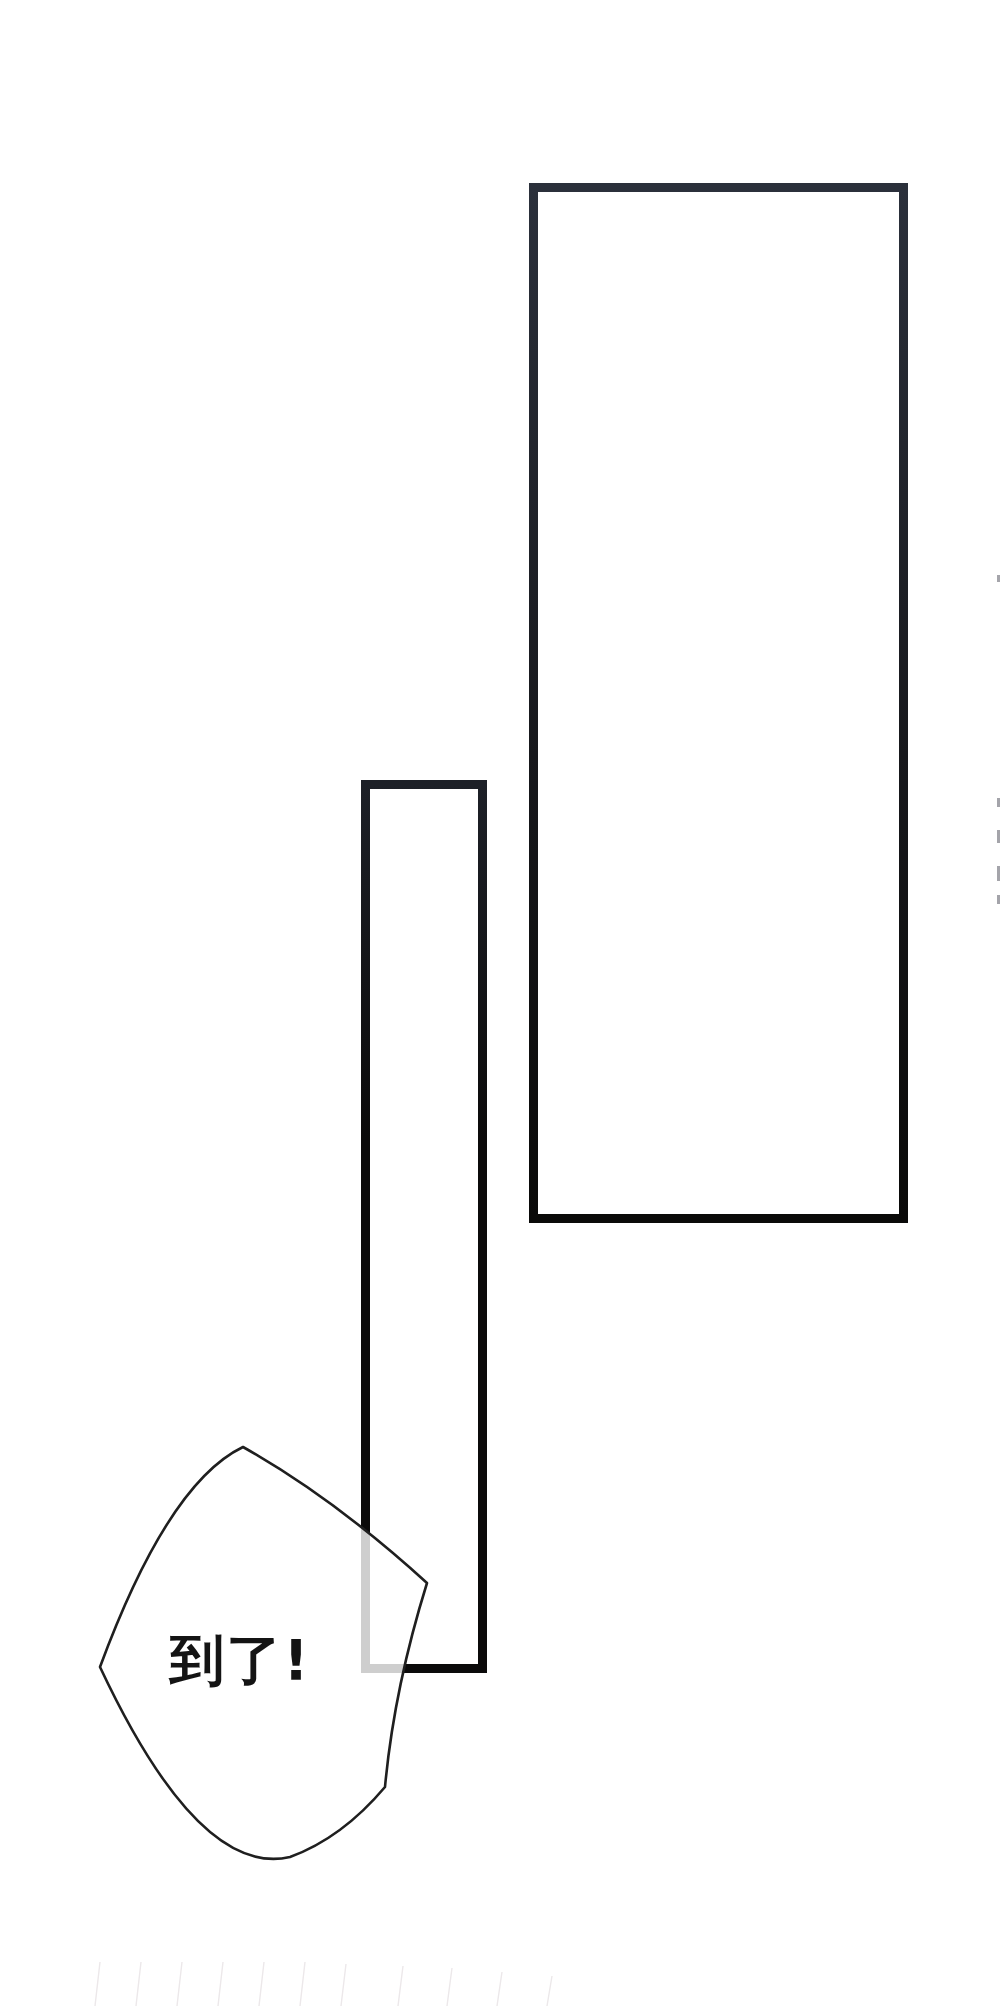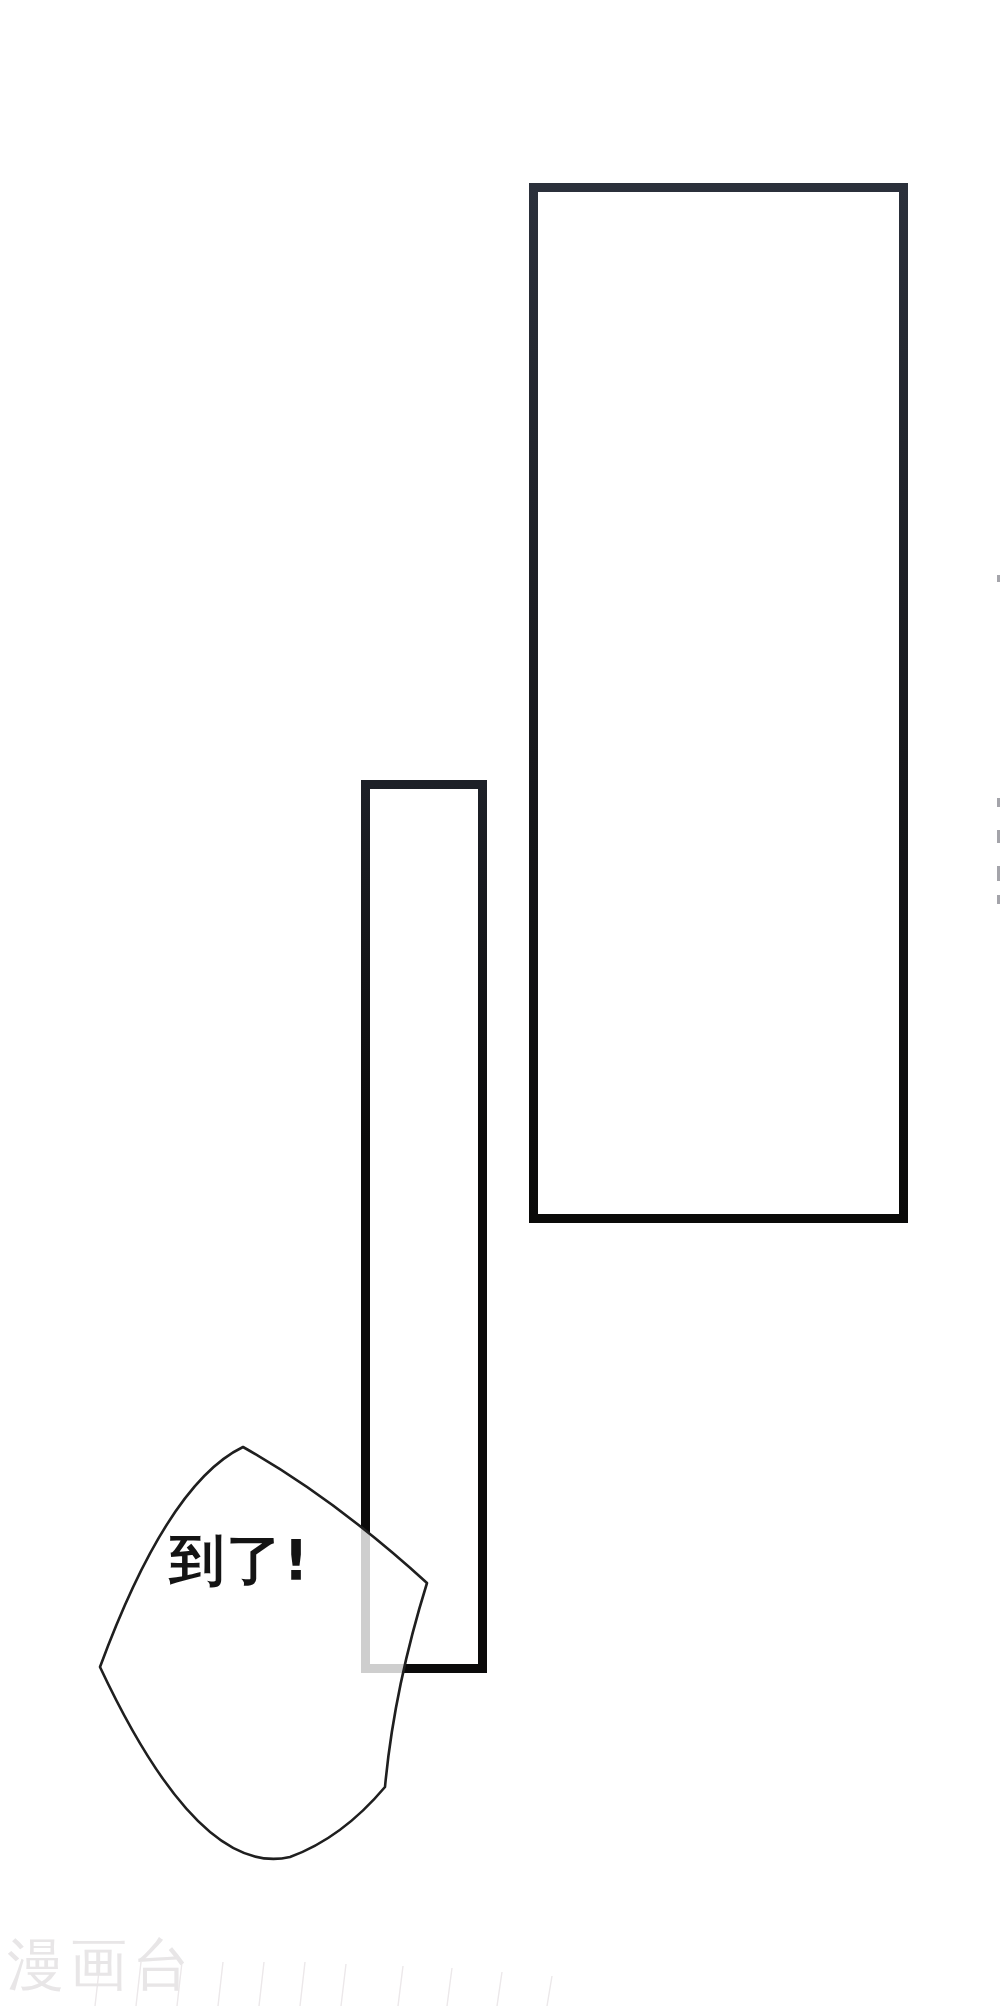--- a/index.html
+++ b/index.html
@@ -16,21 +16,21 @@
     font-family: "DejaVu Sans", "Liberation Sans", sans-serif;
   }
   .art-layer {
     position: absolute;
     left: 0;
     top: 0;
   }
   .dialogue-text {
     position: absolute;
     left: 150px;
-    top: 1528px;
+    top: 1628px;
     width: 180px;
     height: 70px;
     font-size: 55px;
     font-weight: 700;
     line-height: 64px;
     letter-spacing: 2px;
     color: #141414;
     text-align: center;
     white-space: nowrap;
     user-select: none;
@@ -87,15 +87,14 @@
     </g>
 
     <path d="M100,1962 L95,2006 M141,1962 L136,2006 M182,1962 L177,2006
              M223,1962 L218,2006 M264,1962 L259,2006 M305,1962 L300,2006
              M346,1964 L341,2006 M403,1966 L398,2006 M452,1968 L447,2006
              M502,1972 L497,2006 M552,1976 L547,2006" fill="none" stroke-width="1.4" stroke="#ece8ea"></path>
   </svg>
 
   <div class="dialogue-text">到了!</div>
 
-  <div class="watermark-text">漫画台</div>
 
 </div>
 
 </body></html>

